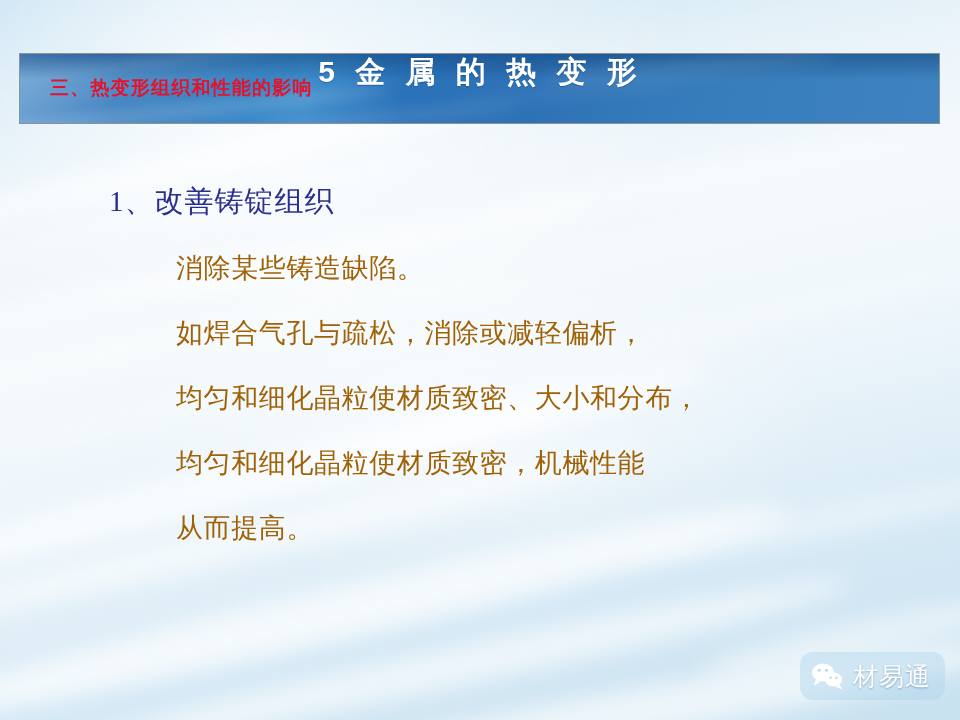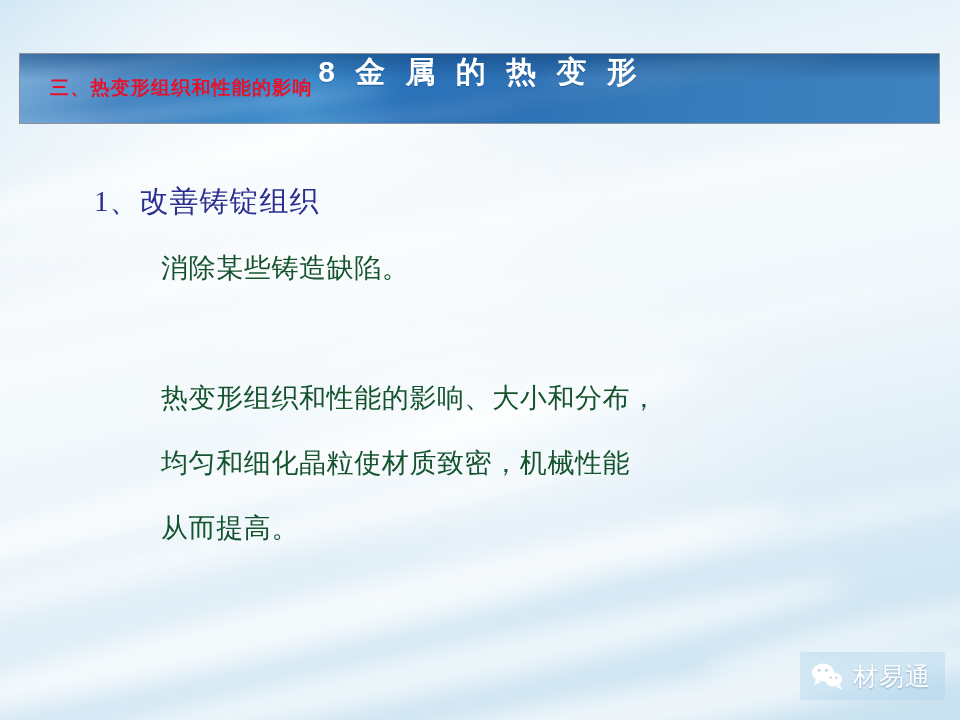--- a/index.html
+++ b/index.html
@@ -130,56 +130,56 @@
     font-size:19px;
     font-weight:bold;
     color:#e8112b;
     letter-spacing:1.2px;
     white-space:nowrap;
     z-index:3;
     margin-left:20px;
   }
 
   
-  #content { position:absolute; left:1px; top:0; width:844px; height:720px; }
+  #content { position:absolute; left:16px; top:0; width:844px; height:720px; }
 
   #heading {
     position:absolute;
     left:93px; top:182px;
     font-family:"Liberation Serif", serif;
     font-size:29px;
     color:#2a2f8f;
     letter-spacing:1px;
     white-space:nowrap;
   }
 
   .body-line {
     position:absolute;
     left:160px;
     font-family:"Liberation Serif", serif;
     font-size:27px;
-    color:#14532d;
+    color:#a16207;
     letter-spacing:0.6px;
     white-space:nowrap;
   }
   .bl0 { top:250px; }
   .bl1 { top:315px; }
   .bl2 { top:380px; }
   .bl3 { top:445px; }
   .bl4 { top:510px; }
 
   
   #watermark {
     position:absolute;
     left:800px; top:652px;
     width:145px; height:48px;
     display:flex; align-items:center; gap:9px;
     background:rgba(170,210,235,0.40);
     padding:4px 8px 4px 10px;
-    border-radius:2px;
+    border-radius:13px;
   }
   #wechat-icon { width:34px; height:30px; position:relative; flex:none; }
   #watermark-label {
     font-family:"Liberation Serif", serif;
     font-size:25px;
     color:#ffffff;
     letter-spacing:1px;
     white-space:nowrap;
     text-shadow:0 1px 2px rgba(60,100,140,.45);
   }
@@ -209,28 +209,29 @@
 
   <div id="banner">
     <div class="bn-dark"></div>
     <div class="bn-streak bs1"></div>
     <div class="bn-streak bs2"></div>
     <div class="bn-streak bs3"></div>
     <div class="bn-streak bs4"></div>
     <div class="bn-streak bs5"></div>
     <div class="bn-streak bs6"></div>
     <div id="banner-subtitle">三、热变形组织和性能的影响</div>
-    <div id="banner-title">8  金 属 的 热 变 形</div>
+    <div id="banner-title">5  金 属 的 热 变 形</div>
   </div>
 
   <div id="content">
     <div id="heading">1、改善铸锭组织</div>
 
     <div class="body-line bl0">消除某些铸造缺陷。</div>
-    <div class="body-line bl2">热变形组织和性能的影响、大小和分布，</div>
+    <div class="body-line bl1">如焊合气孔与疏松，消除或减轻偏析，</div>
+    <div class="body-line bl2">均匀和细化晶粒使材质致密、大小和分布，</div>
     <div class="body-line bl3">均匀和细化晶粒使材质致密，机械性能</div>
     <div class="body-line bl4">从而提高。</div>
   </div>
 
   <div id="watermark">
     <span id="wechat-icon">
       <svg viewBox="0 0 34 30" width="34" height="30">
 
         <ellipse cx="13" cy="11.5" rx="11" ry="9" fill="#ffffff"></ellipse>
         <polygon points="6,18 4,24.5 10.5,21" fill="#ffffff"></polygon>

